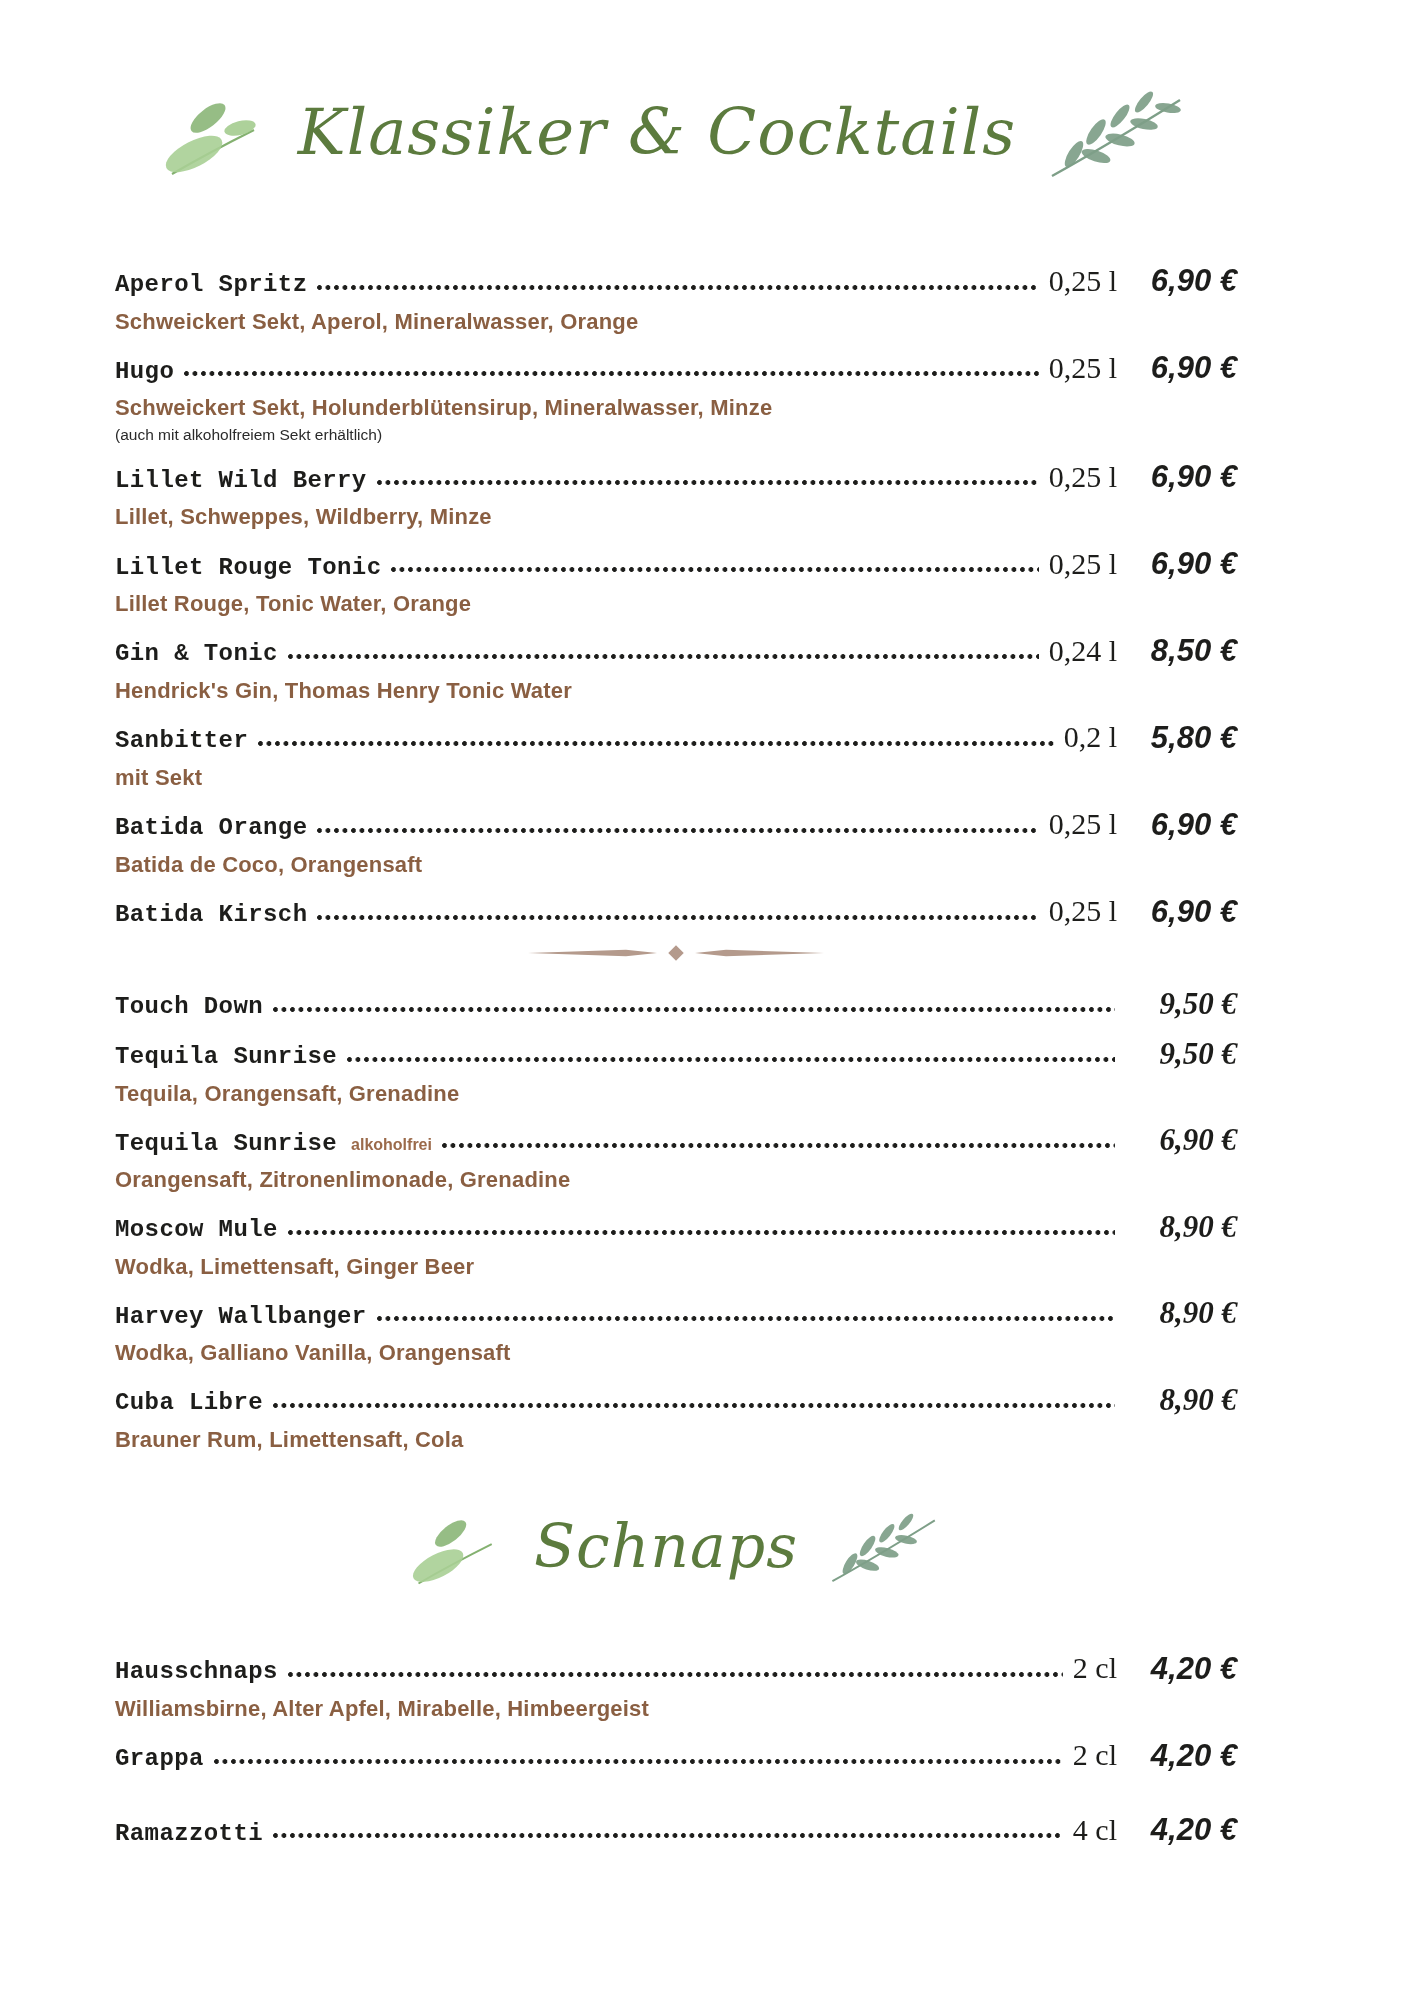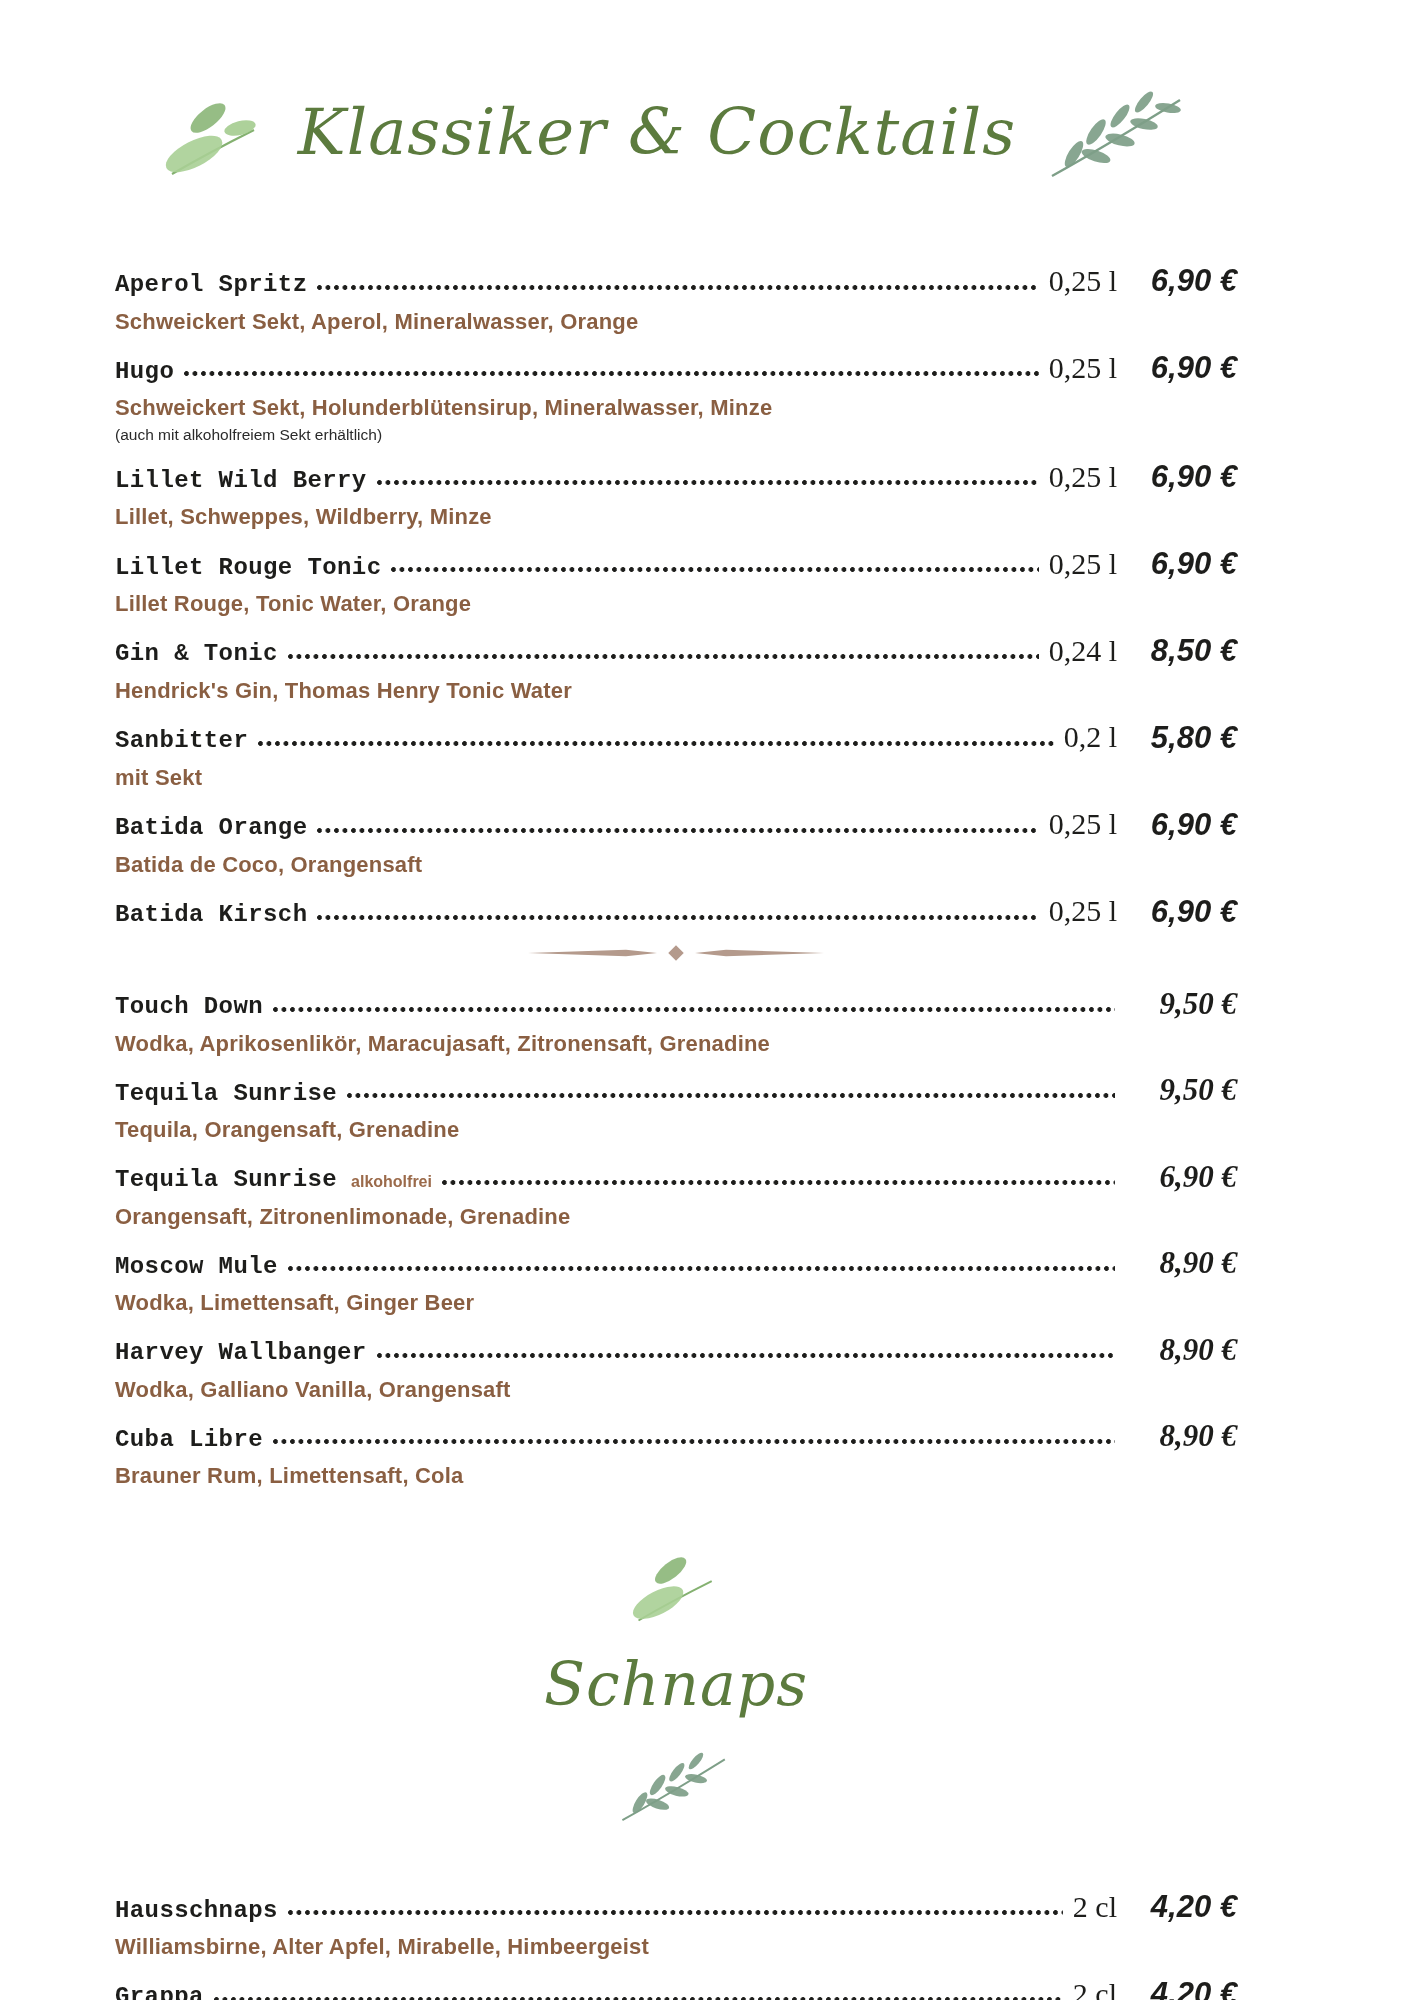--- a/index.html
+++ b/index.html
@@ -2,21 +2,21 @@
 <html style="--title-green: #5c7b3e; --leaf-light: #a9cf95; --leaf-mid: #84b170; --fern-green: #7e9f88; --text-dark: #1d1d1b; --text-brown: #8a5f42; --text-brown-light: #9b6a4a; --divider: #b49a8c;"><head>
 <meta charset="utf-8">
 <style>
   html,body{margin:0;padding:0;background:#ffffff;}
   body{width:1414px;height:2000px;overflow:hidden;font-family:"Liberation Sans",sans-serif;}
   .page{box-sizing:border-box;width:1414px;height:2000px;padding:0 177px 0 115px;background:#fff;}
 
   
   .sec-header{display:flex;align-items:center;justify-content:center;gap:28px;}
   .sec-header.first{padding-top:84px;margin-bottom:84px;}
-  .sec-header.second{margin-top:50px;margin-bottom:62px;flex-direction:column;}
+  .sec-header.second{margin-top:50px;margin-bottom:62px;}
   .script-title{font-family:"DejaVu Serif",serif;font-style:italic;font-weight:500;
     color:var(--title-green,#5c7b3e);font-size:64px;line-height:1;letter-spacing:1px;white-space:nowrap;}
   .sec-header.second .script-title{font-size:60px;}
 
   
   .menu-list{width:100%;}
   .menu-item{margin-bottom:16px;}
   .item-row{display:flex;align-items:flex-end;}
   .item-name{font-family:Liberation Mono, monospace;font-weight:700;font-size:24px;line-height:1.15;
     color:var(--text-dark,#1d1d1b);letter-spacing:.4px;white-space:nowrap;}
@@ -169,21 +169,20 @@
   </div>
 
   <div class="menu-item">
     <div class="item-row">
       <span class="item-name">Touch Down</span>
 
       <span class="leader"></span>
 
       <span class="item-price price-serif">9,50 €</span>
     </div>
-    <div class="item-desc">Wodka, Aprikosenlikör, Maracujasaft, Zitronensaft, Grenadine</div>
 
   </div>
 
   <div class="menu-item">
     <div class="item-row">
       <span class="item-name">Tequila Sunrise</span>
 
       <span class="leader"></span>
 
       <span class="item-price price-serif">9,50 €</span>

